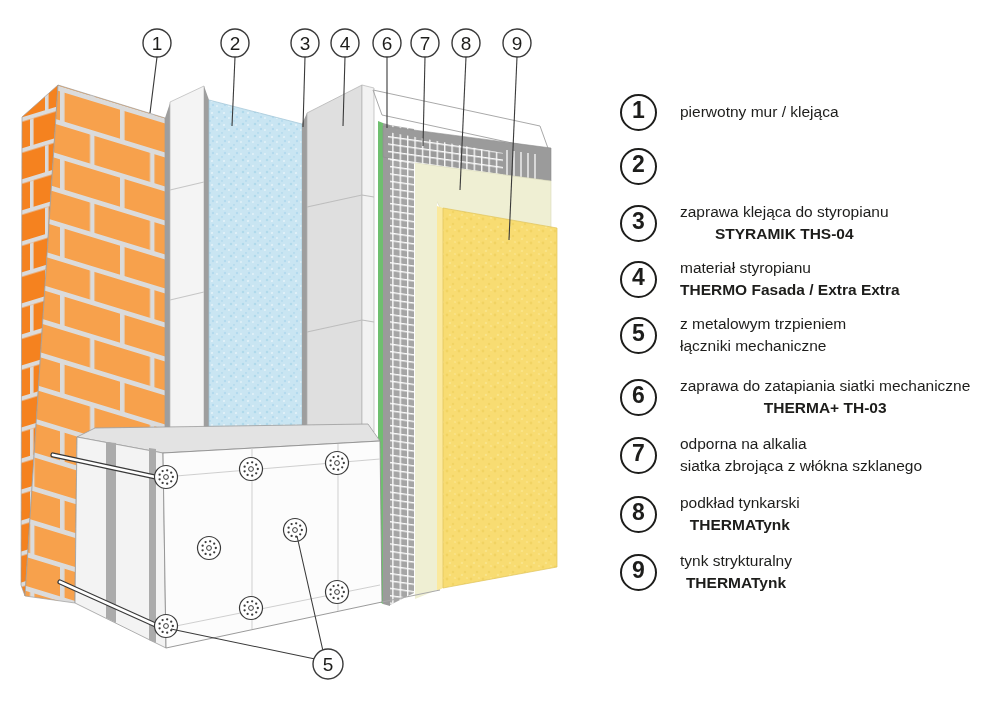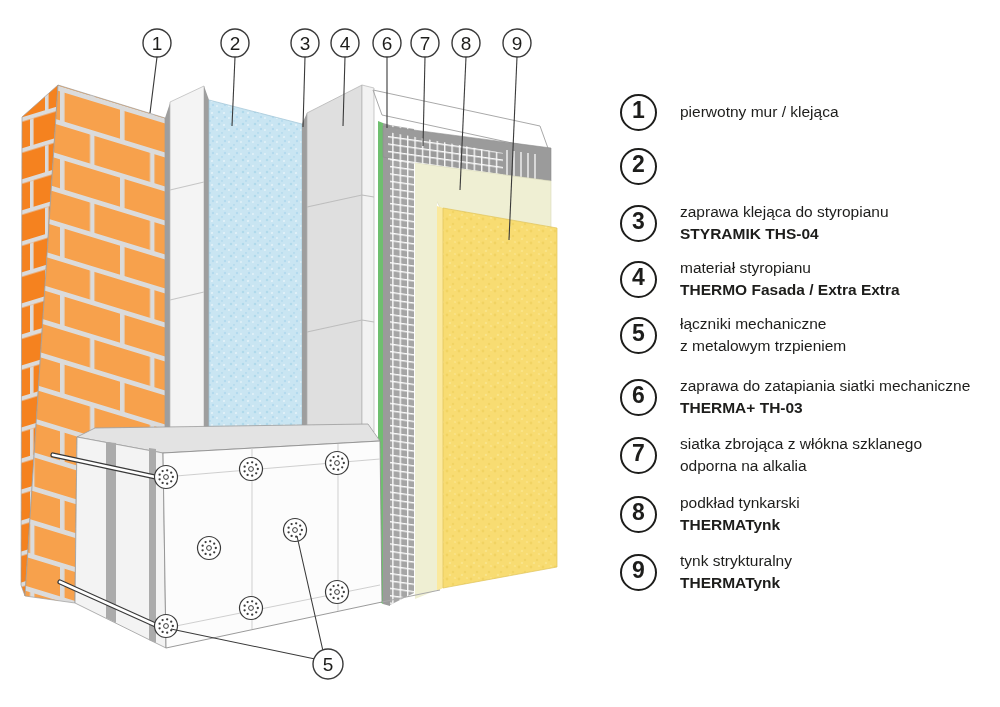--- a/index.html
+++ b/index.html
@@ -14,21 +14,21 @@
   .leader{stroke:#3a3a3a;stroke-width:1.1;fill:none;}
   .thinline{stroke:#a9a9a9;stroke-width:1;fill:none;}
   .jointA{stroke:#c6c6c6;stroke-width:1.1;fill:none;}
   .jointB{stroke:#bdbdbd;stroke-width:1.1;fill:none;}
 
   
   .legend-row{position:absolute;left:620px;display:flex;align-items:center;height:46px;}
   .lnum{flex:0 0 33px;width:33px;height:33px;border:2.2px solid #1d1d1b;border-radius:50%;
         font-weight:700;font-size:23px;line-height:29px;text-align:center;margin-right:23px;}
   .ltext{font-size:15.5px;line-height:22px;}
-  .ltext .bold{font-weight:700;}
+  .ltext .bold{font-weight:700;text-align:center;}
   .ltext div:empty{display:none;}
 
   
   .f-brickF{fill:url(#brickF);} .f-brickL{fill:url(#brickL);}
   .f-blue{fill:url(#bluePat);} .f-yellow{fill:url(#yellowPat);}
 </style>
 </head>
 <body>
 
 <div class="stage">
@@ -199,36 +199,36 @@
   <div class="legend-row" style="top:256px">
     <div class="lnum">4</div>
     <div class="ltext">
           <div>materiał styropianu</div>
           <div class="bold">THERMO Fasada / Extra Extra</div>
         </div>
   </div>
   <div class="legend-row" style="top:312px">
     <div class="lnum">5</div>
     <div class="ltext">
+          <div>z metalowym trzpieniem</div>
           <div>łączniki mechaniczne</div>
-          <div>z metalowym trzpieniem</div>
         </div>
   </div>
   <div class="legend-row" style="top:374px">
     <div class="lnum">6</div>
     <div class="ltext">
           <div>zaprawa do zatapiania siatki mechaniczne</div>
           <div class="bold">THERMA+ TH-03</div>
         </div>
   </div>
   <div class="legend-row" style="top:432px">
     <div class="lnum">7</div>
     <div class="ltext">
+          <div>odporna na alkalia</div>
           <div>siatka zbrojąca z włókna szklanego</div>
-          <div>odporna na alkalia</div>
         </div>
   </div>
   <div class="legend-row" style="top:491px">
     <div class="lnum">8</div>
     <div class="ltext">
           <div>podkład tynkarski</div>
           <div class="bold">THERMATynk</div>
         </div>
   </div>
   <div class="legend-row" style="top:549px">

